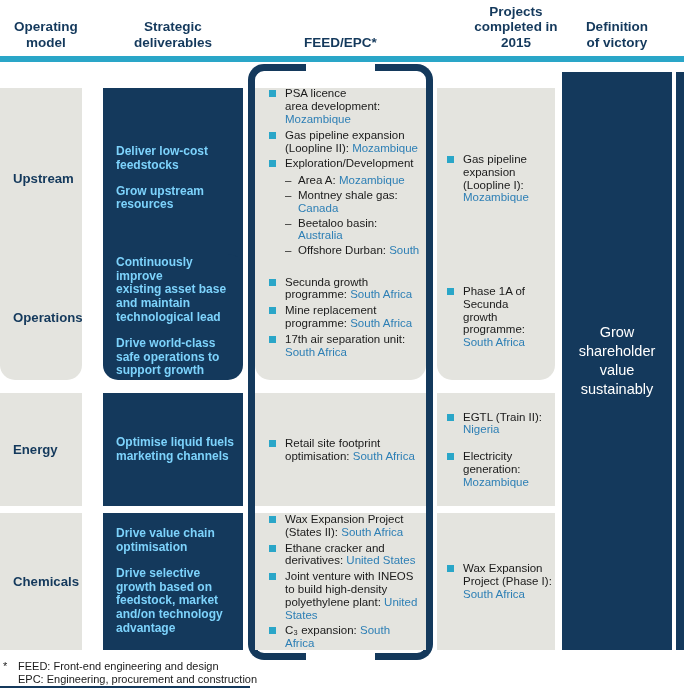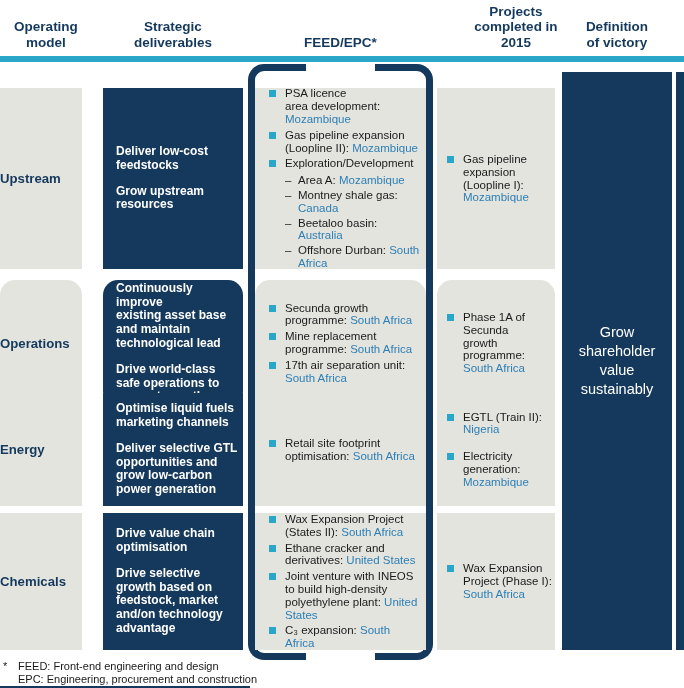--- a/index.html
+++ b/index.html
@@ -13,29 +13,29 @@
          text-align:center;font-weight:bold;font-size:13.5px;line-height:15.5px;color:#14395c;}
   .hcell span{white-space:pre-line;}
   #h0{left:0;width:92px;}
   #h1{left:100px;width:146px;}
   #h2{left:255px;width:171px;}
   #h3{left:452px;width:128px;}
   #h4{left:558px;width:118px;}
   .trule{left:0;top:56px;width:684px;height:6px;background:#2aa6c8;}
   
   .r0{top:72px;height:181px;margin-top:16px;}
-  .r1{top:280px;height:126px;border-radius:15px;}
+  .r1{top:254px;height:126px;border-radius:15px;}
   .r2{top:393px;height:113px;}
   .r3{top:513px;height:137px;}
   
   .c-label{left:0;width:82px;background:#e4e4df;display:flex;align-items:center;}
-  .c-label span{font-weight:bold;font-size:13.2px;color:#14395c;}
+  .c-label span{padding-left:13px;font-weight:bold;font-size:13.2px;color:#14395c;}
   .c-deliv{left:103px;width:140px;background:#14395c;display:flex;flex-direction:column;
            justify-content:center;gap:12px;padding-left:13px;padding-right:3px;box-sizing:border-box;}
-  .dp{color:#ffffff;font-weight:bold;font-size:12px;line-height:13.8px;white-space:pre-line;}
+  .dp{color:#7dd3fc;font-weight:bold;font-size:12px;line-height:13.8px;white-space:pre-line;}
   .c-feed{left:255px;width:171px;background:#e4e4df;display:flex;flex-direction:column;
           justify-content:center;gap:3px;padding:6px 5px 6px 14px;box-sizing:border-box;}
   .c-proj{left:437px;width:118px;background:#e4e4df;display:flex;flex-direction:column;
           justify-content:center;gap:14px;padding:4px 2px 4px 10px;box-sizing:border-box;}
   
   .li{display:flex;}
   .bu{width:7px;height:7px;background:#2aa6c8;margin:3px 9px 0 0;flex:none;}
   .it{white-space:pre-line;font-size:11.5px;line-height:12.8px;color:#1a1a1a;}
   .loc{color:#2d7fb5;}
   .subs{margin-top:4px;display:flex;flex-direction:column;gap:2px;}
@@ -190,24 +190,20 @@
 </span><span class="loc">South Africa</span></div>
       </div>
   </div>
 
   <div class="abs c-label r2">
       <span>Energy</span>
     </div>
   <div class="abs c-deliv r2">
     <div class="dp">Optimise liquid fuels
 marketing channels</div>
-    <div class="dp">Deliver selective GTL
-opportunities and
-grow low-carbon
-power generation</div>
   </div>
   <div class="abs c-feed r2">
     <div class="li">
         <span class="bu"></span>
         <div class="it"><span>Retail site footprint
 optimisation: </span><span class="loc">South Africa</span></div>
       </div>
   </div>
   <div class="abs c-proj r2">
     <div class="li">

